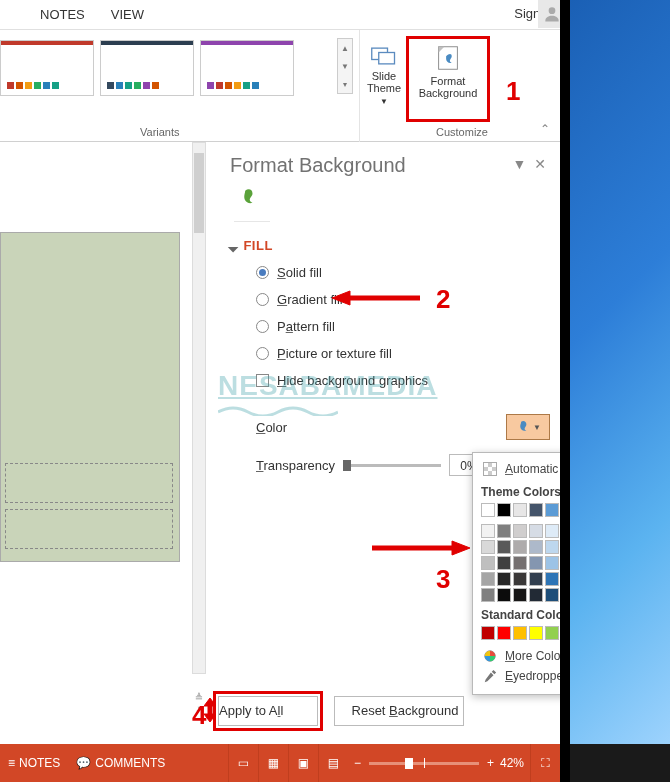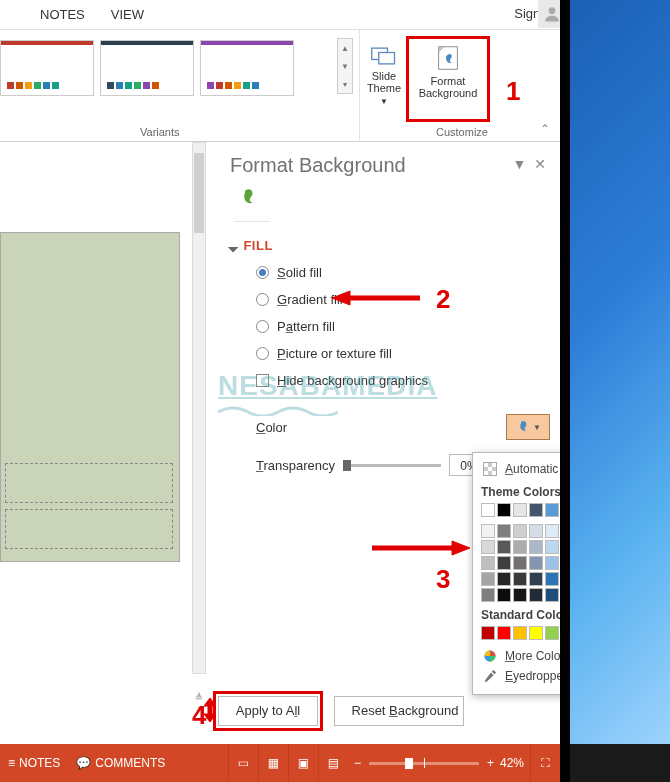--- a/index.html
+++ b/index.html
@@ -52,21 +52,21 @@
 .ul-first { text-decoration: underline; text-decoration-color: #666; }
 .color-row { margin: 26px 0 0 40px; font-size: 13px; color: #333; display: flex; align-items: center; }
 .color-row .lbl { width: 140px; }
 .color-btn { width: 44px; height: 26px; background: #f8c9a0; border: 1px solid #ad7947; margin-left: auto; margin-right: 10px; display: flex; align-items: center; justify-content: center; gap: 4px; }
 .color-btn svg { width: 14px; height: 14px; }
 .trans-row { margin: 14px 0 0 40px; font-size: 13px; color: #333; display: flex; align-items: center; }
 .trans-row .track { width: 98px; height: 3px; background: #bbb; position: relative; margin: 0 8px; }
 .trans-row .track::before { content: ""; position: absolute; left: 0; top: -4px; width: 8px; height: 11px; background: #666; }
 .trans-row .pct { width: 40px; height: 22px; border: 1px solid #bbb; font-size: 12px; text-align: center; line-height: 22px; }
 
-.apply-all { position: absolute; left: 2px; bottom: 2px; width: 100px; height: 30px; border: 1px solid #bbb; background: #fff; font-size: 13px; color: #333; text-align: center; line-height: 28px; outline: 3px solid #e00000; outline-offset: 2px; }
+.apply-all { position: absolute; left: 2px; bottom: 2px; width: 100px; height: 30px; border: 1px solid #bbb; background: #fff; font-size: 13px; color: #333; line-height: 28px; outline: 3px solid #e00000; outline-offset: 2px; }
 .reset-bg { position: absolute; left: 118px; bottom: 2px; width: 130px; height: 30px; border: 1px solid #bbb; background: #fff; font-size: 13px; color: #333; text-align: center; line-height: 28px; padding-left: 12px; }
 
 .statusbar { position: absolute; left: 0; top: 744px; width: 560px; height: 38px; background: #d24726; display: flex; align-items: center; color: #fff; font-size: 12px; }
 .statusbar .notes { margin-left: 8px; display: flex; align-items: center; gap: 4px; }
 .statusbar .comments { margin-left: 16px; display: flex; align-items: center; gap: 4px; }
 .statusbar .view-btns { margin-left: auto; display: flex; gap: 0; }
 .statusbar .view-btns span { width: 30px; height: 38px; display: flex; align-items: center; justify-content: center; border-left: 1px solid #c03e1e; }
 .statusbar .zoom-track { width: 110px; height: 3px; background: #e79078; margin: 0 8px; position: relative; }
 .statusbar .zoom-track::before { content: ""; width: 1px; height: 10px; background: #fff; position: absolute; left: 50%; top: -4px; }
 .statusbar .zoom-track::after { content: ""; width: 8px; height: 11px; background: #fff; position: absolute; left: 36px; top: -4px; }

